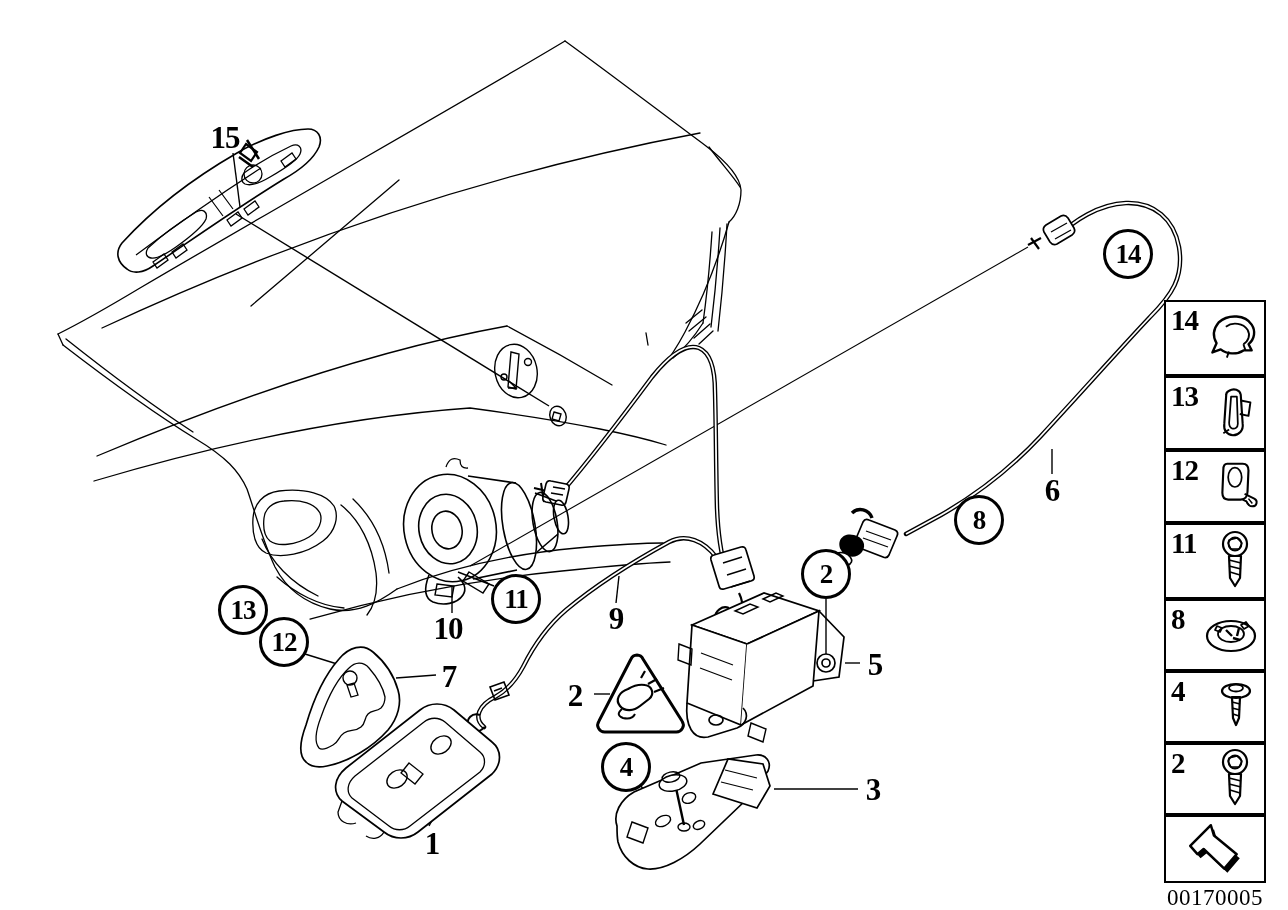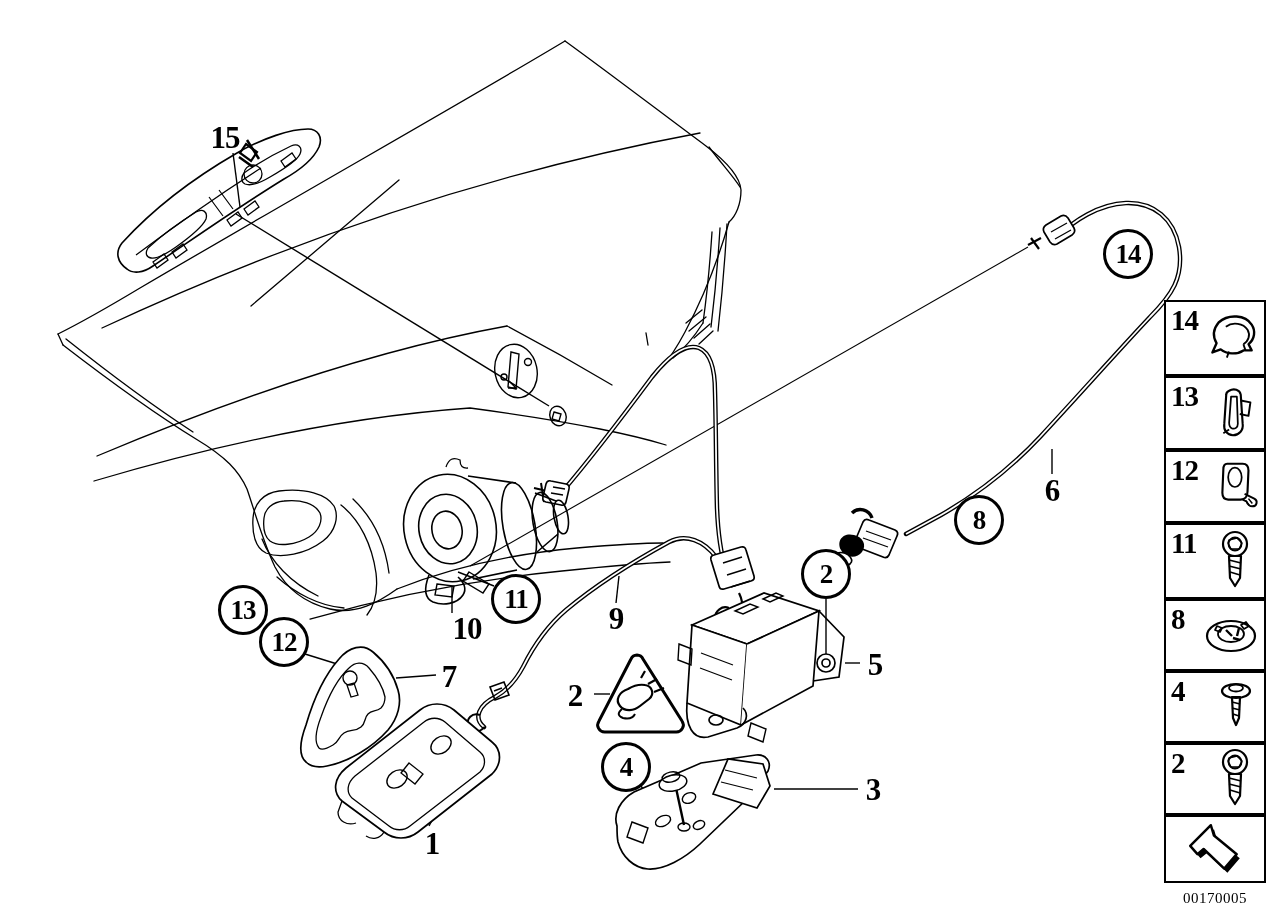--- a/index.html
+++ b/index.html
@@ -8,21 +8,21 @@
   #art{position:absolute;left:0;top:0;}
   .lbl{position:absolute;transform:translate(-50%,-50%);font-weight:bold;font-size:31px;
        color:#000;line-height:1;letter-spacing:-1px;white-space:nowrap;}
   .circ{position:absolute;transform:translate(-50%,-50%);width:44px;height:44px;border:3px solid #000;
         border-radius:50%;background:#fff;display:flex;align-items:center;justify-content:center;
         font-weight:bold;font-size:27px;color:#000;letter-spacing:-1px;}
   .cell{position:absolute;left:1164px;width:102px;border:2px solid #000;background:#fff;box-sizing:border-box;}
   .cell .num{position:absolute;left:5px;top:2px;font-weight:bold;font-size:29px;color:#000;letter-spacing:-1px;}
   .cell svg{position:absolute;right:2px;top:50%;transform:translateY(-50%);}
   #imgid{position:absolute;left:1215px;top:872px;transform:translate(-50%,-50%);
-         font-size:15px;color:#000;letter-spacing:0.5px;}
+         font-size:23px;color:#000;letter-spacing:0.5px;}
 </style>
 </head>
 <body>
 
 <div id="stage">
 
 <svg id="art" width="1288" height="910" viewBox="0 0 1288 910">
 
   <g stroke="#000" fill="none" stroke-width="1.3" stroke-linecap="round">
     <path d="M565,15 C470,72 300,168 140,262 C110,280 80,297 58,308"></path>
@@ -193,21 +193,21 @@
 
   <g>
     <path d="M637,629 A7,7 0 0 1 643,633 L682,695 A7,7 0 0 1 676,706 L605,706 A7,7 0 0 1 599,695 L631,633 A7,7 0 0 1 637,629 Z" stroke="#000" stroke-width="3" fill="#fff"></path>
     <path d="M628,663 c-9,3 -13,11 -8,17 c5,6 14,5 20,0 l9,-7 c6,-5 3,-13 -4,-14 c-6,-1 -12,1 -17,4 Z" stroke="#000" stroke-width="2.2" fill="none"></path>
     <path d="M648,658 l9,-5 M654,666 l10,-4 M641,652 l4,-7" stroke="#000" stroke-width="2.2" fill="none"></path>
     <path d="M622,683 q-7,6 1,9 q9,2 12,-4" stroke="#000" stroke-width="2" fill="none"></path>
   </g>
 </svg>
 
 <div class="lbl" style="left:225px;top:111px">15</div>
-<div class="lbl" style="left:467px;top:602px">10</div>
+<div class="lbl" style="left:448px;top:602px">10</div>
 <div class="lbl" style="left:616px;top:592px">9</div>
 <div class="lbl" style="left:449px;top:650px">7</div>
 <div class="lbl" style="left:575px;top:669px">2</div>
 <div class="lbl" style="left:432px;top:817px">1</div>
 <div class="lbl" style="left:873px;top:763px">3</div>
 <div class="lbl" style="left:875px;top:638px">5</div>
 <div class="lbl" style="left:1052px;top:464px">6</div>
 
 <div class="circ" style="left:1128px;top:228px">14</div>
 <div class="circ" style="left:516px;top:573px">11</div>

